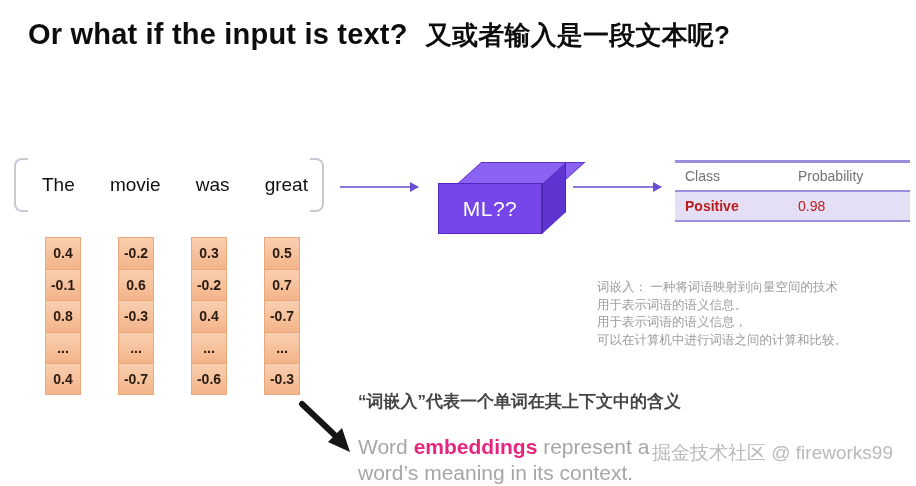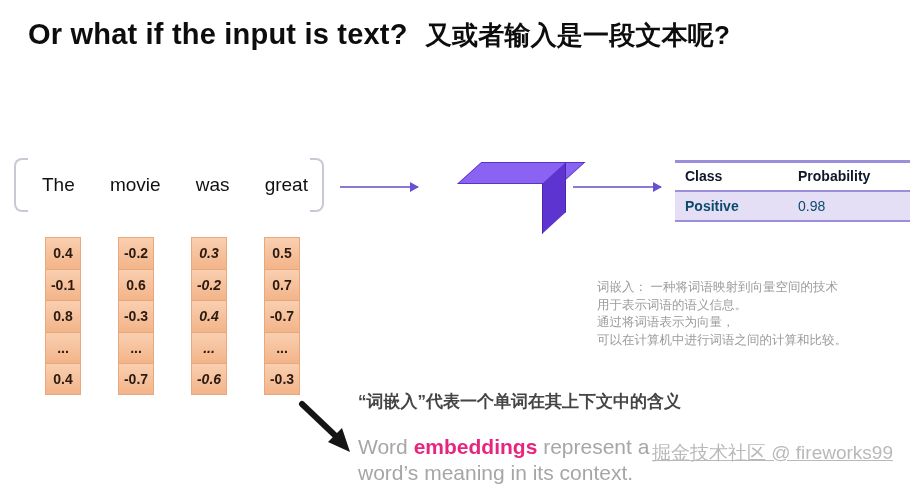--- a/index.html
+++ b/index.html
@@ -180,29 +180,29 @@
     left: 675px;
     top: 160px;
     width: 235px;
     border-collapse: collapse;
     font-size: 14px;
   }
   #prob-table thead th {
     text-align: left;
     padding: 5px 0 6px 10px;
     font-size: 14px;
-    font-weight: 700;
-    color: #0f172a;
+    font-weight: 400;
+    color: #737373;
     border-top: 3px solid #9b8fdb;
     border-bottom: 2px solid #9b8fdb;
   }
   #prob-table tbody td {
     padding: 6px 0 6px 10px;
     font-size: 14px;
-    color: #0c4a6e;
+    color: #b91c1c;
   }
   #prob-table tbody tr:last-child td {
     border-bottom: 2px solid #9b8fdb;
   }
   tr.row-positive { background: #e4dff5; }
   tr.row-positive .cls { color: #16a34a; font-weight: 700; }
   tr.row-negative .cls { color: #e81010; font-weight: 700; }
   .col-prob { width: 112px; }
 
   
@@ -251,21 +251,20 @@
   }
 
   
   #watermark {
     position: absolute;
     left: 652px;
     top: 440px;
     font-size: 19px;
     color: #b9b9b9;
     white-space: nowrap;
-    text-decoration: underline;
   }
 </style>
 </head>
 <body>
 
 <div id="slide-title">
   <span>Or what if the input is text?</span>
   <span class="cn">又或者输入是一段文本呢?</span>
 </div>
 
@@ -291,21 +290,21 @@
   </div>
 
   <div class="vec-col" style="left:73px;">
     <div class="vec-cell">-0.2</div>
     <div class="vec-cell">0.6</div>
     <div class="vec-cell">-0.3</div>
     <div class="vec-cell">...</div>
     <div class="vec-cell">-0.7</div>
   </div>
 
-  <div class="vec-col" style="left:146px;font-style:italic;">
+  <div class="vec-col" style="left:146px;">
     <div class="vec-cell">0.3</div>
     <div class="vec-cell">-0.2</div>
     <div class="vec-cell">0.4</div>
     <div class="vec-cell">...</div>
     <div class="vec-cell">-0.6</div>
   </div>
 
   <div class="vec-col" style="left:219px;">
     <div class="vec-cell">0.5</div>
     <div class="vec-cell">0.7</div>
@@ -315,41 +314,42 @@
   </div>
 
 </div>
 
 <div class="arrow-purple" id="arrow-text-to-box"></div>
 <div class="arrow-purple" id="arrow-box-to-table"></div>
 
 <div id="ml-box">
   <div id="ml-box-top"></div>
   <div id="ml-box-side"></div>
+  <div id="ml-box-front">ML??</div>
 </div>
 
 <table id="prob-table">
   <thead>
     <tr>
       <th>Class</th>
       <th class="col-prob">Probability</th>
     </tr>
   </thead>
   <tbody>
     <tr class="row-positive">
       <td class="cls">Positive</td>
       <td>0.98</td>
     </tr>
   </tbody>
 </table>
 
 <div id="cn-note">
   <div>词嵌入： 一种将词语映射到向量空间的技术</div>
   <div>用于表示词语的语义信息。</div>
-  <div>通过将词语表示为向量，</div>
+  <div>用于表示词语的语义信息，</div>
   <div>可以在计算机中进行词语之间的计算和比较。</div>
 </div>
 
 <svg id="arrow-down-right" viewBox="0 0 62 56">
   <path d="M4 6 L44 44" stroke="#151515" stroke-width="6" stroke-linecap="round" fill="none"></path>
   <path d="M52 54 L30 44 L44 30 Z" fill="#151515"></path>
 </svg>
 
 <div id="caption-cn">“词嵌入”代表一个单词在其上下文中的含义</div>
 <div id="caption-en">

